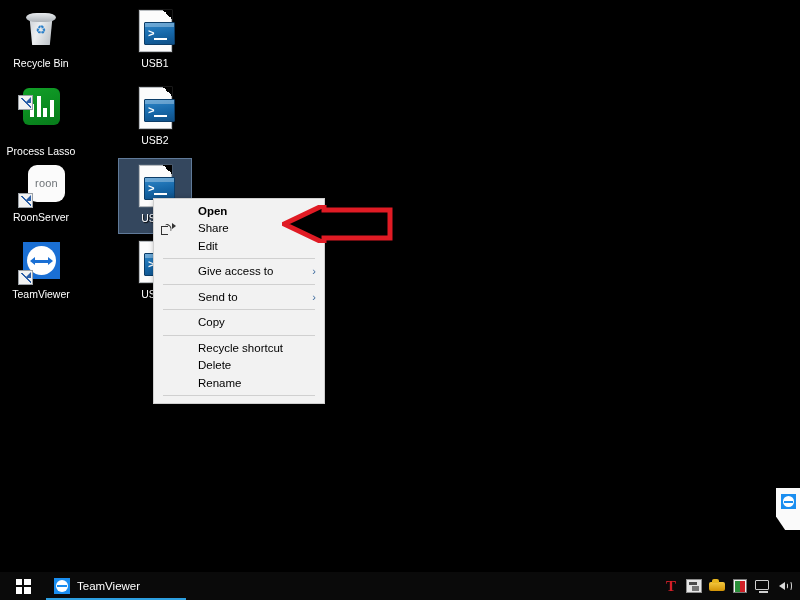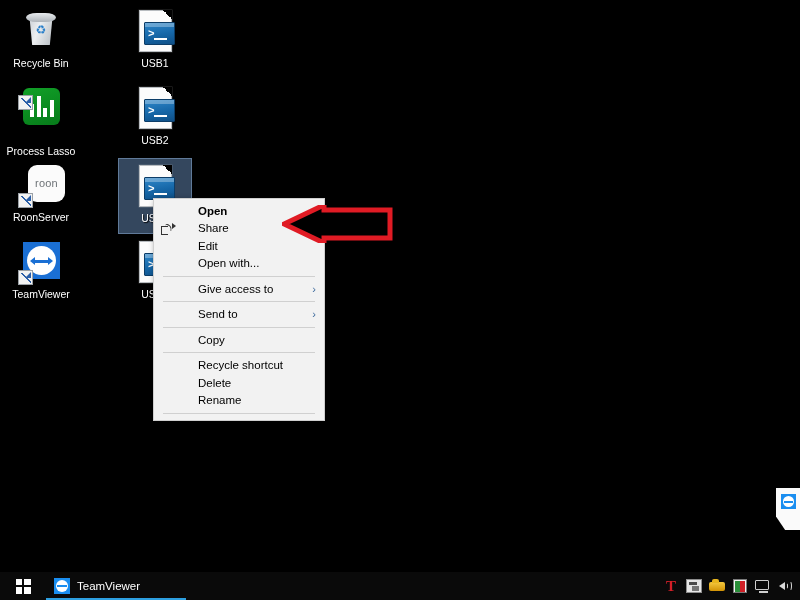--- a/index.html
+++ b/index.html
@@ -567,23 +567,20 @@
             <span class="box"></span>
             <span class="hook"></span>
             <span class="tip"></span>
           </span>
         </span>
         <span>Share</span>
       </div>
       <div class="ctx-item">
         <span>Edit</span>
       </div>
-      <div class="ctx-item">
-        <span>Open with...</span>
-      </div>
       <div class="ctx-sep"></div>
       <div class="ctx-item">
         <span>Give access to</span>
         <span class="ctx-chev">›</span>
       </div>
       <div class="ctx-sep"></div>
       <div class="ctx-item">
         <span>Send to</span>
         <span class="ctx-chev">›</span>
       </div>

